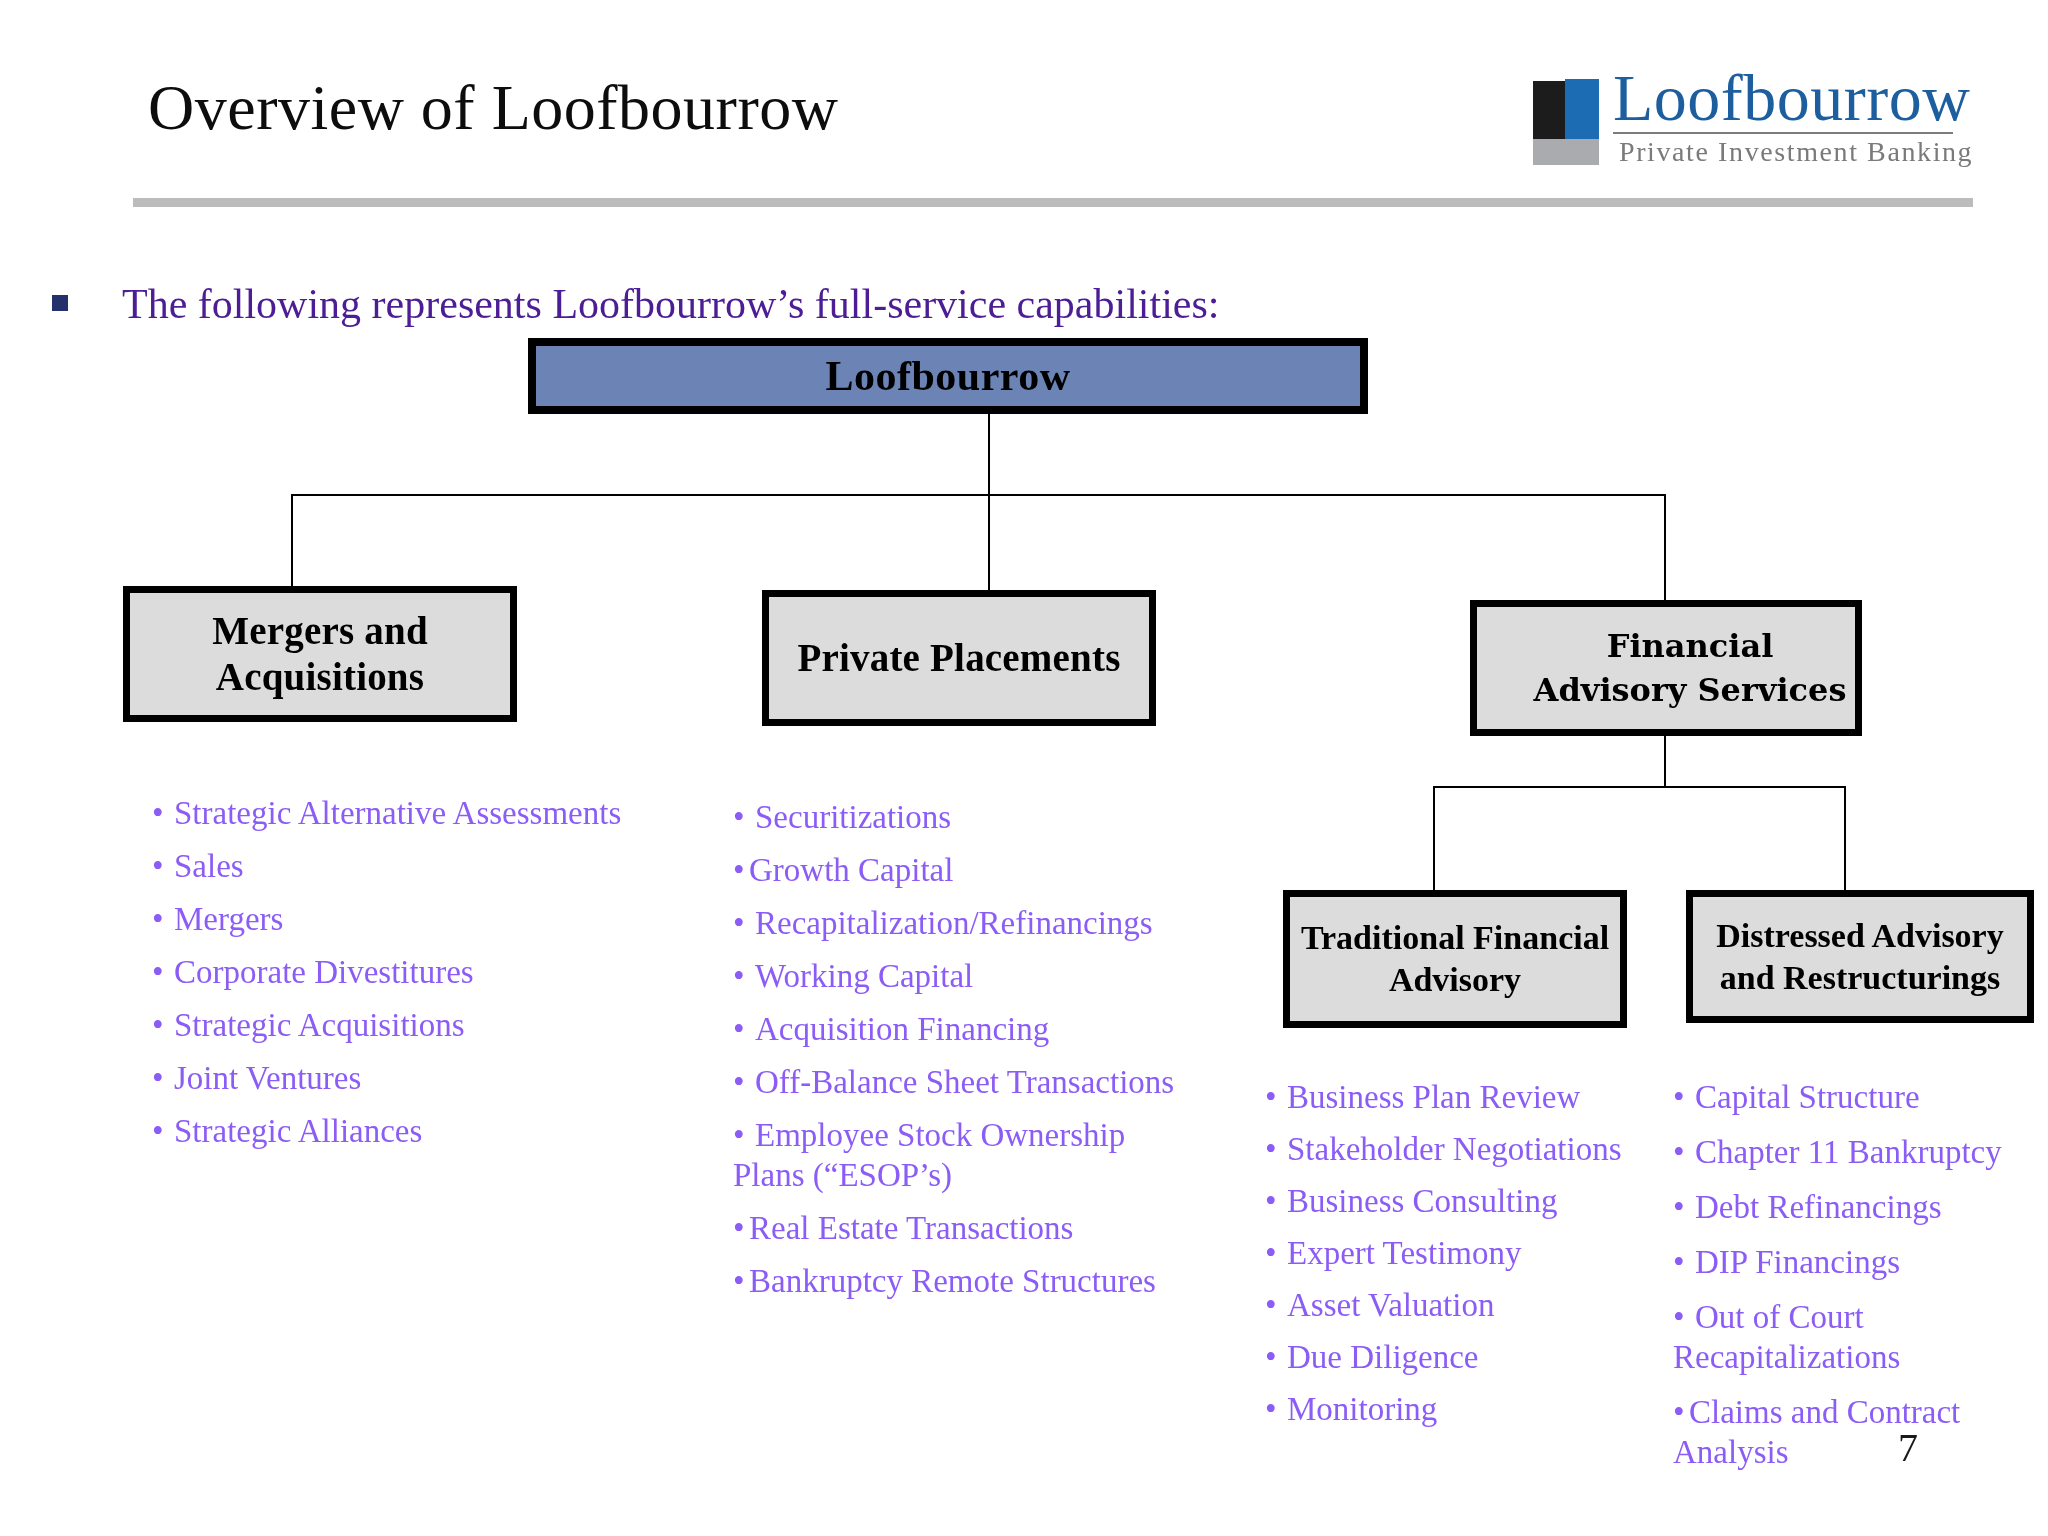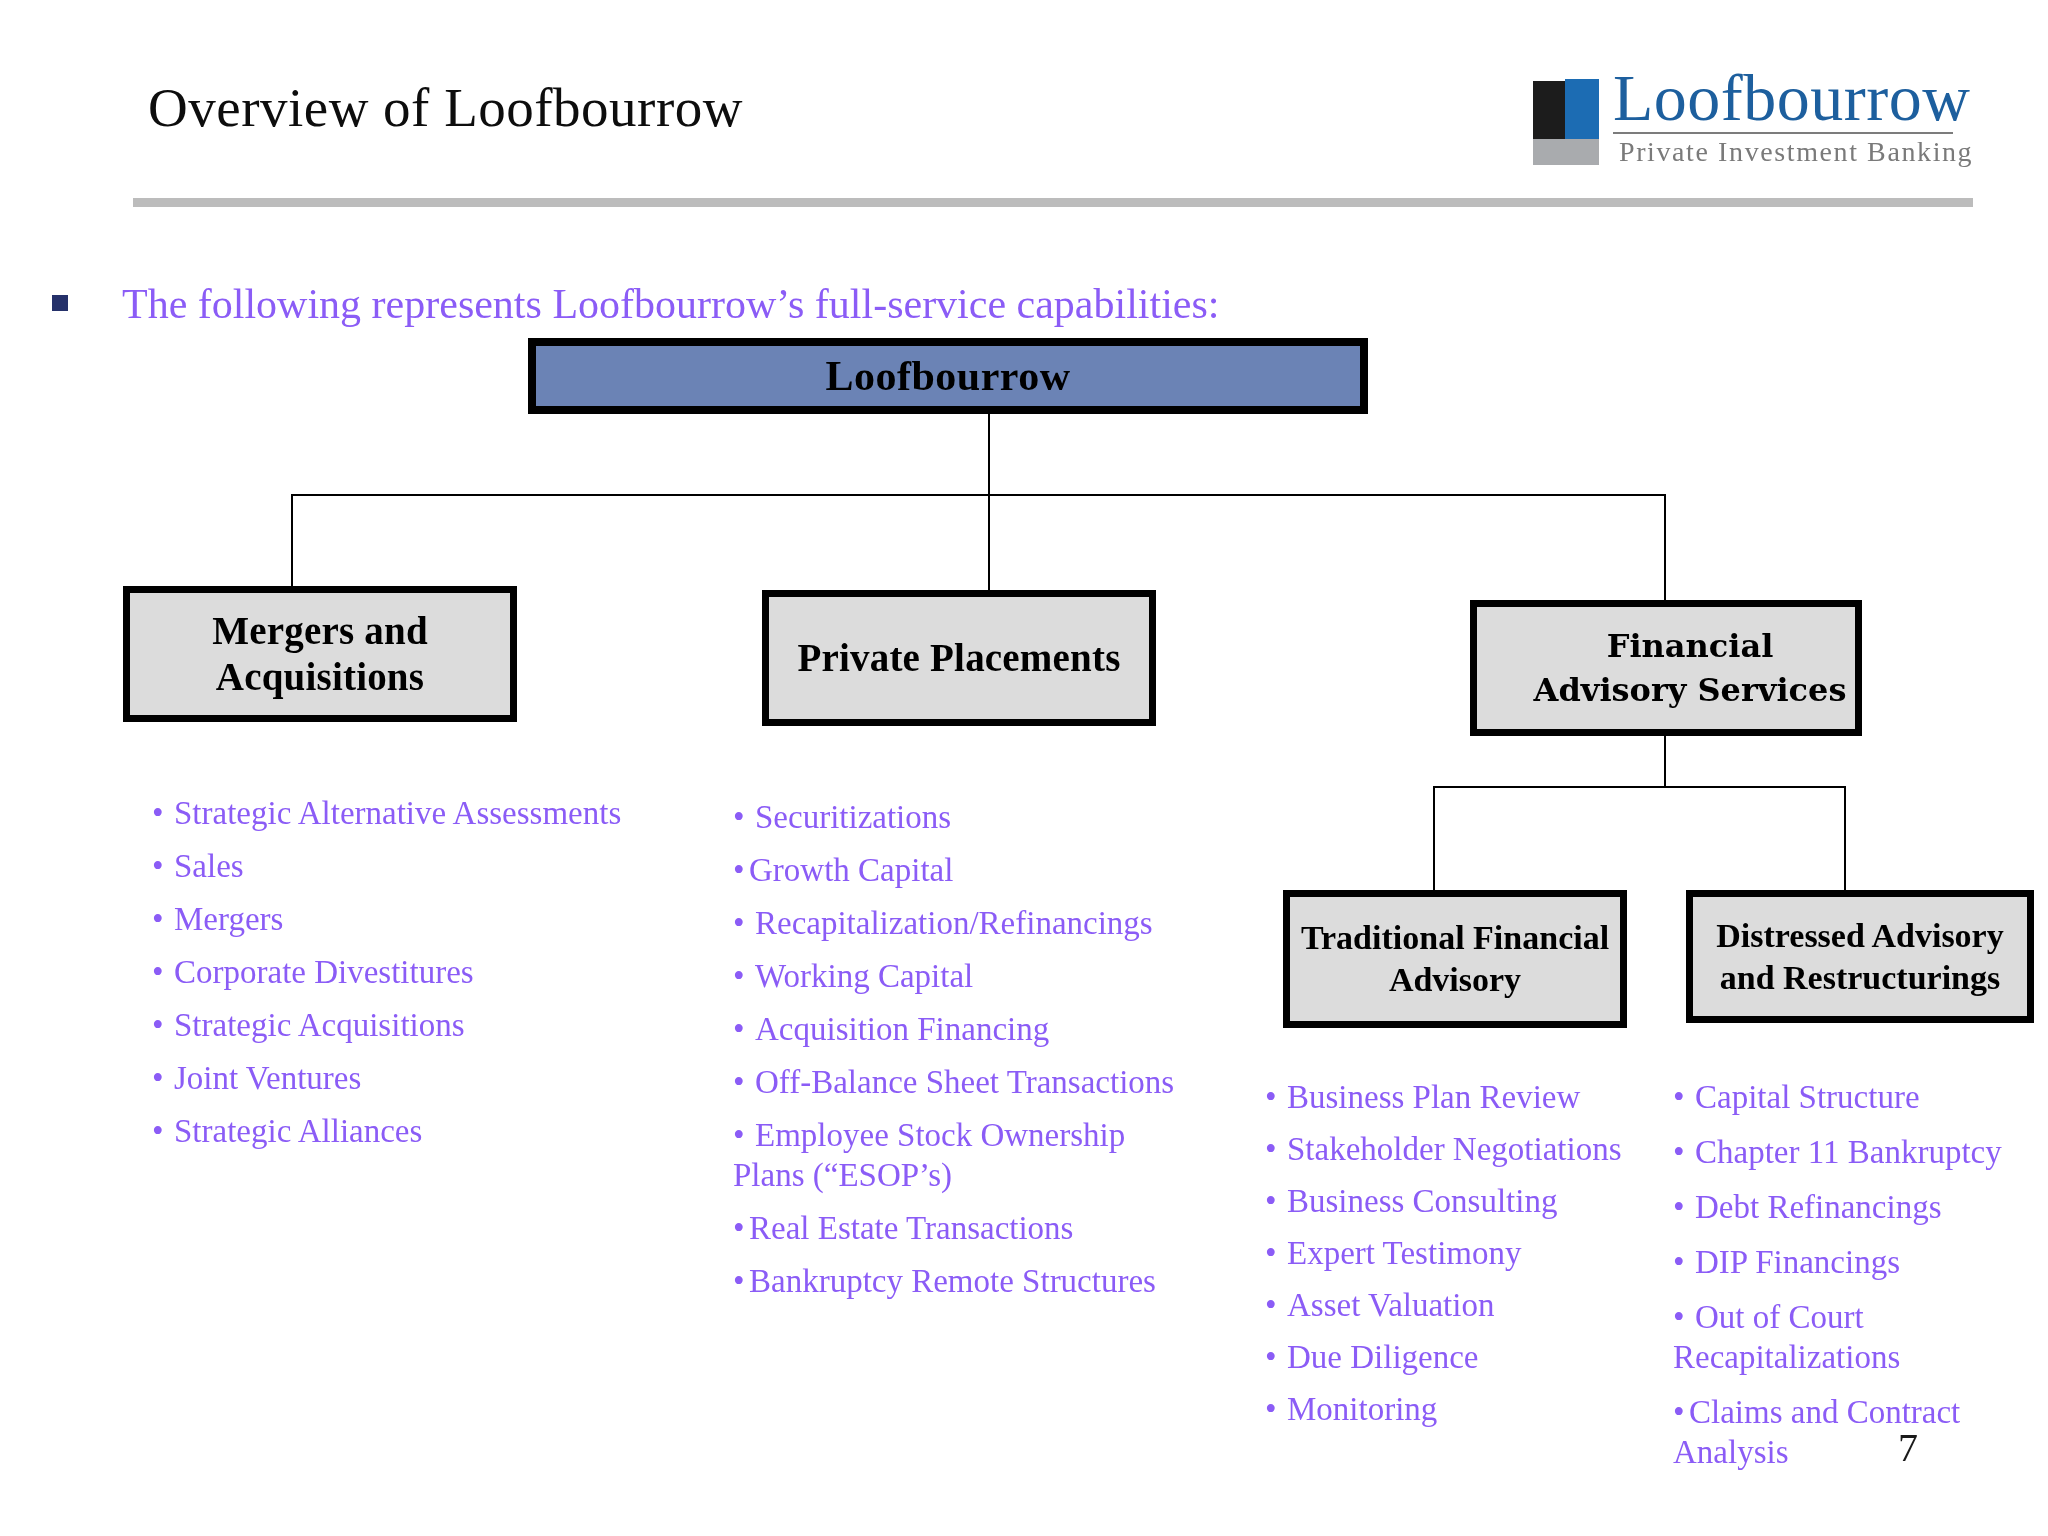--- a/index.html
+++ b/index.html
@@ -16,21 +16,21 @@
     font-family: "Liberation Serif", "DejaVu Serif", serif;
     color: #000000;
   }
 
   
   #slide-title {
     position: absolute;
     left: 148px;
     top: 60px;
     font-family: "Liberation Serif", "DejaVu Serif", serif;
-    font-size: 55px;
+    font-size: 64px;
     line-height: 96px;
     letter-spacing: 0.5px;
     color: #0d0d0d;
     white-space: nowrap;
   }
   #title-rule {
     position: absolute;
     left: 133px;
     top: 198px;
     width: 1840px;
@@ -116,21 +116,21 @@
     height: 16px;
     background: #25316a;
   }
   #intro-text {
     position: absolute;
     left: 70px;
     top: 0px;
     font-size: 42px;
     line-height: 52px;
     white-space: nowrap;
-    color: #8b5cf6;
+    color: #4c1d95;
   }
 
   
   .conn {
     position: absolute;
     background: #000000;
   }
   .conn-v { width: 2px; }
   .conn-h { height: 2px; }
 

